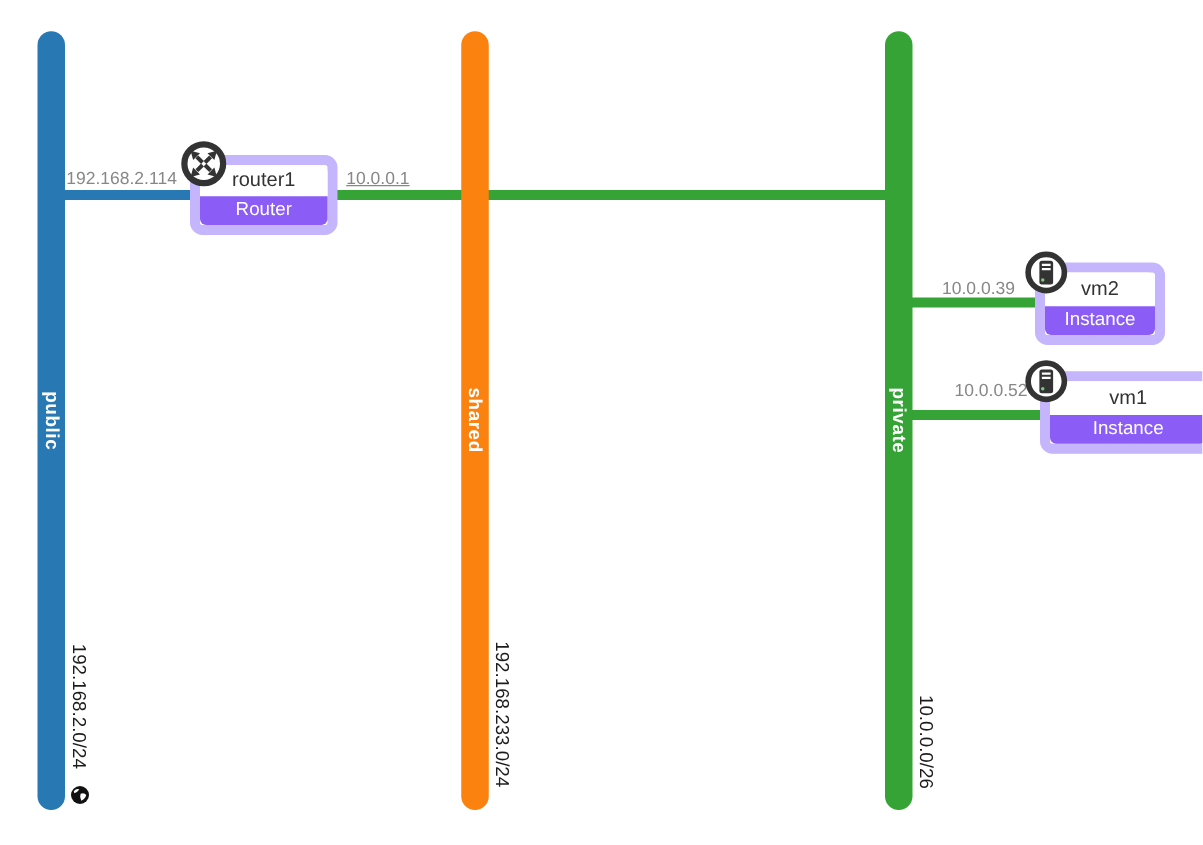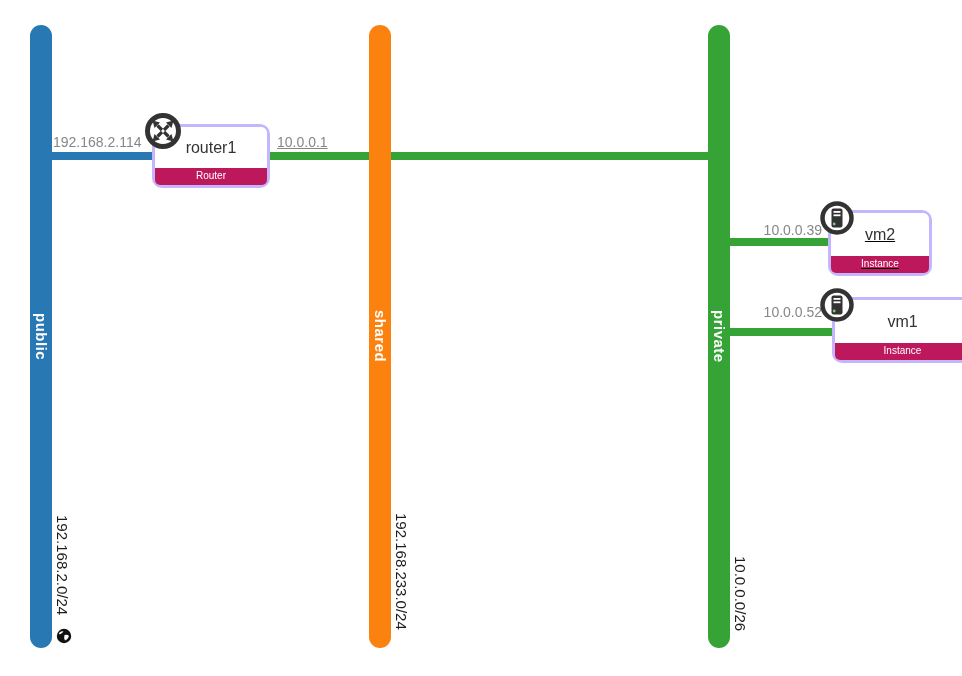--- a/index.html
+++ b/index.html
@@ -22,47 +22,47 @@
   .ip-label{
     position:absolute;font-size:14px;color:#878787;z-index:3;white-space:nowrap;
   }
   
   .cidr{
     position:absolute;writing-mode:vertical-rl;font-size:15px;color:#1c1c1c;
     z-index:3;white-space:nowrap;
   }
   
   .device{
-    position:absolute;background:#ffffff;border:3px solid #c4b5fd;border-radius:10px;
+    position:absolute;background:#ffffff;border:8px solid #c4b5fd;border-radius:10px;
     z-index:4;display:flex;flex-direction:column;box-sizing:border-box;
   }
   .device-body{
     flex:1;display:flex;align-items:center;justify-content:center;
     font-size:16px;color:#333333;background:#ffffff;border-radius:6px 6px 0 0;
   }
   .device-footer{
-    background:#be185d;color:#ffffff;font-size:10px;text-align:center;
+    background:#8b5cf6;color:#ffffff;font-size:15px;text-align:center;
     padding:2px 0 4px 0;border-radius:0 0 5px 5px;
   }
   .dev-icon{position:absolute;z-index:5;}
   .globe{position:absolute;z-index:3;}
 </style>
 </head>
 <body>
 
 <div class="canvas">
 
   <div class="h-line" style="left: 41px; top: 152px; width: 120px; background-color: rgb(40, 120, 180);"></div>
   <div class="h-line" style="left: 260px; top: 152px; width: 459px; background-color: rgb(53, 163, 53);"></div>
   <div class="h-line" style="left: 719px; top: 238px; width: 117px; background-color: rgb(53, 163, 53);"></div>
   <div class="h-line" style="left: 719px; top: 328px; width: 117px; background-color: rgb(53, 163, 53);"></div>
 
   <div class="ip-label" style="left:53px;top:134px;">192.168.2.114</div>
   <div class="ip-label" style="left:277px;top:134px;text-decoration:underline;">10.0.0.1</div>
-  <div class="ip-label" style="right:140px;top:222px;">10.0.0.39</div>
+  <div class="ip-label" style="right:150px;top:222px;">10.0.0.39</div>
   <div class="ip-label" style="right:140px;top:304px;">10.0.0.52</div>
 
   <div class="net-bar" style="left: 30px; background-color: rgb(40, 120, 180);">
     <span class="net-name">public</span>
   </div>
   <div class="net-bar" style="left: 369px; background-color: rgb(251, 130, 15);">
     <span class="net-name">shared</span>
   </div>
   <div class="net-bar" style="left: 708px; background-color: rgb(53, 163, 53);">
     <span class="net-name">private</span>
@@ -89,21 +89,21 @@
       <polygon points="9.5,9.5 17,11.5 11.5,17" stroke="none"></polygon>
       <line x1="21" y1="19" x2="25.5" y2="14.5"></line>
       <polygon points="30.5,9.5 23,11.5 28.5,17" stroke="none"></polygon>
       <line x1="19" y1="21" x2="14.5" y2="25.5"></line>
       <polygon points="9.5,30.5 11.5,23 17,28.5" stroke="none"></polygon>
       <line x1="21" y1="21" x2="25.5" y2="25.5"></line>
       <polygon points="30.5,30.5 28.5,23 23,28.5" stroke="none"></polygon>
     </g>
   </svg>
 
-  <div class="device" style="left:828px;top:210px;width:104px;height:66px;text-decoration:underline;">
+  <div class="device" style="left:828px;top:210px;width:104px;height:66px;">
     <div class="device-body">vm2</div>
     <div class="device-footer">Instance</div>
   </div>
   <svg class="dev-icon" style="left:818px;top:199px;" width="38" height="38" viewBox="0 0 38 38">
     <circle cx="19" cy="19" r="14.5" fill="#ffffff" stroke="#333333" stroke-width="4.5"></circle>
     <rect x="13.5" y="9.5" width="11" height="19" rx="2" fill="#333333"></rect>
     <rect x="15.5" y="12" width="7" height="1.8" fill="#ffffff"></rect>
     <rect x="15.5" y="15.4" width="7" height="1.8" fill="#ffffff"></rect>
     <circle cx="16.2" cy="25" r="1.4" fill="#7dc87d"></circle>
   </svg>

